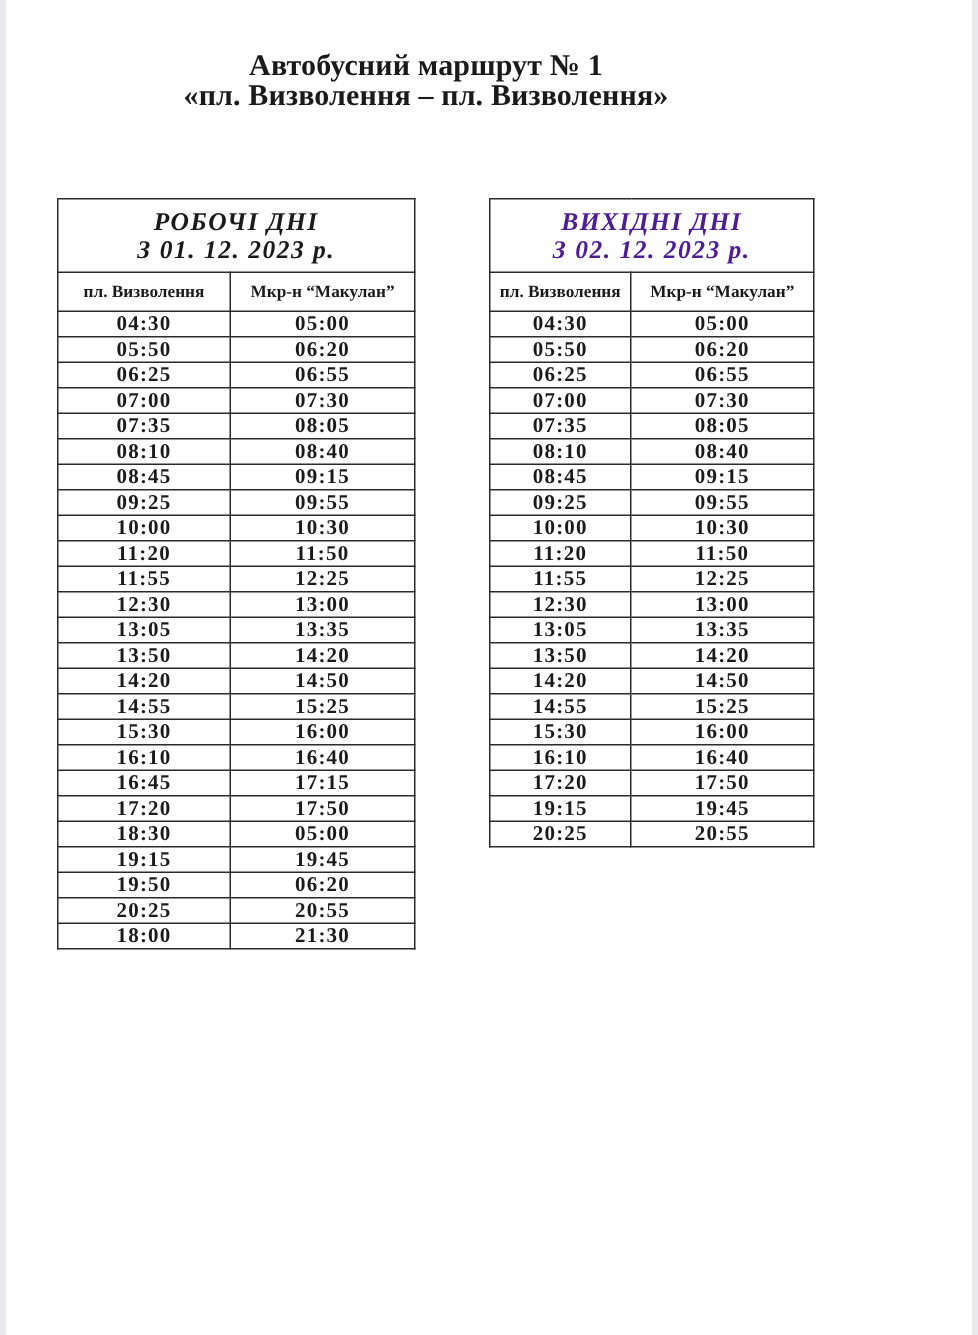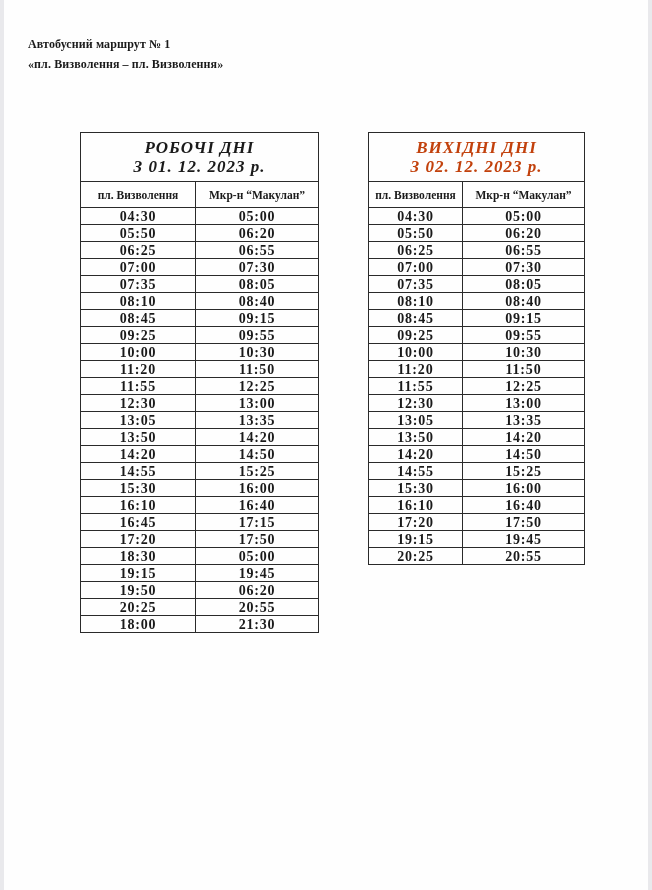--- a/index.html
+++ b/index.html
@@ -8,42 +8,41 @@
     background:#e9e9ec;
     font-family:"Liberation Serif", serif;
     color:#1a1a1a;
   }
   .page {
     position:absolute; left:4px; top:0; width:644px; height:890px;
     background:#fefefe;
   }
   .heading {
     position:absolute; left:0; top:34px; width:560px;
-    font-weight:bold; font-size:12px; line-height:20px;
+    text-align:center; font-weight:bold; font-size:20px; line-height:20px;
     letter-spacing:0.1px;
-    padding-left:24px;
   }
   .heading div { white-space:nowrap; }
   table.sched {
-    position:absolute; border-collapse:collapse; table-layout:fixed;margin-left:42px;
+    position:absolute; border-collapse:collapse; table-layout:fixed;
   }
   table.sched td, table.sched th {
     border:1px solid #2a2a2a; padding:0; text-align:center;
   }
   #tbl-work { left:34px; top:132px; width:238px; }
   #tbl-week { left:322px; top:132px; width:216px; }
   #tbl-work col.c1 { width:115px; }
   #tbl-work col.c2 { width:123px; }
   #tbl-week col.c1 { width:94px; }
   #tbl-week col.c2 { width:122px; }
   .title-cell {
     height:48px; font-weight:bold; font-style:italic;
     font-size:17px; line-height:19px; letter-spacing:1px;
   }
-  .title-cell.red { color:#c2410c; }
+  .title-cell.red { color:#4c1d95; }
   .col-head {
     height:25px; font-weight:bold; font-size:11.5px; white-space:nowrap;
   }
   td.time {
     height:16px; font-weight:bold; font-size:14px; line-height:15px;
     letter-spacing:0.8px;
   }
 </style>
 </head>
 <body>

